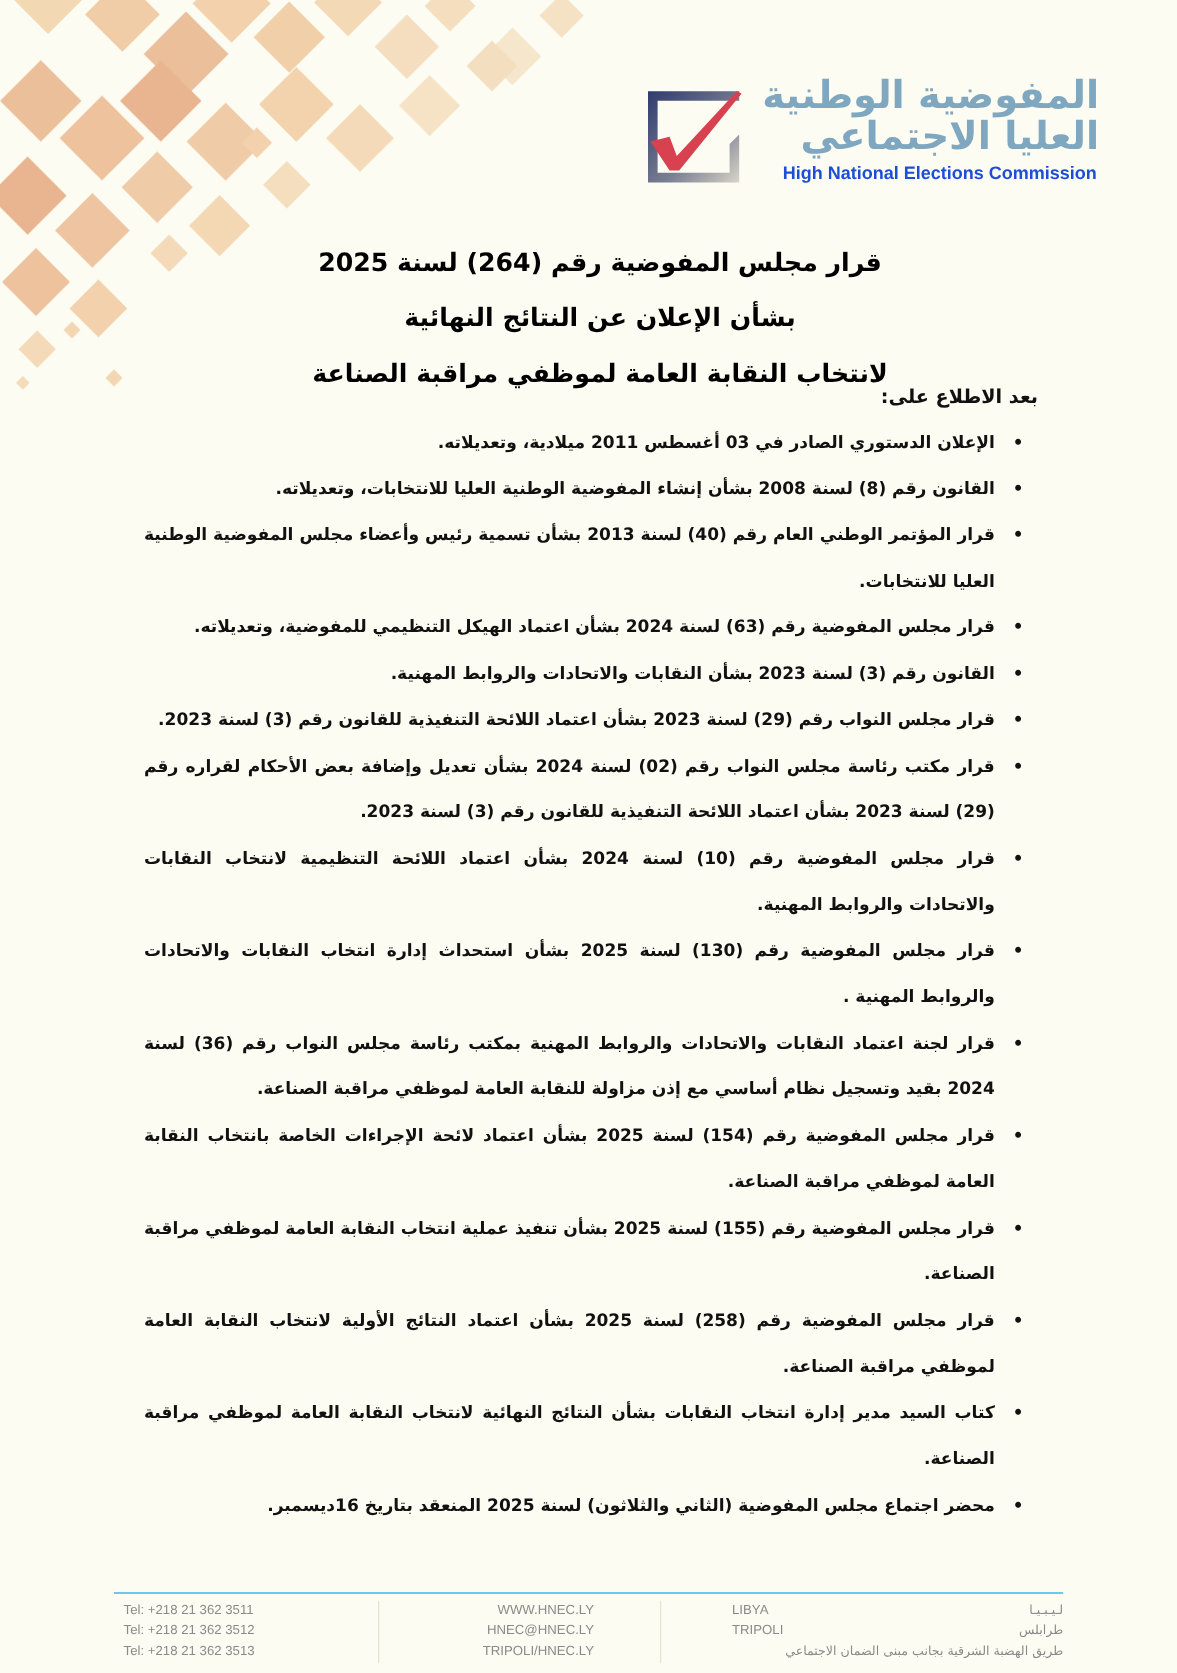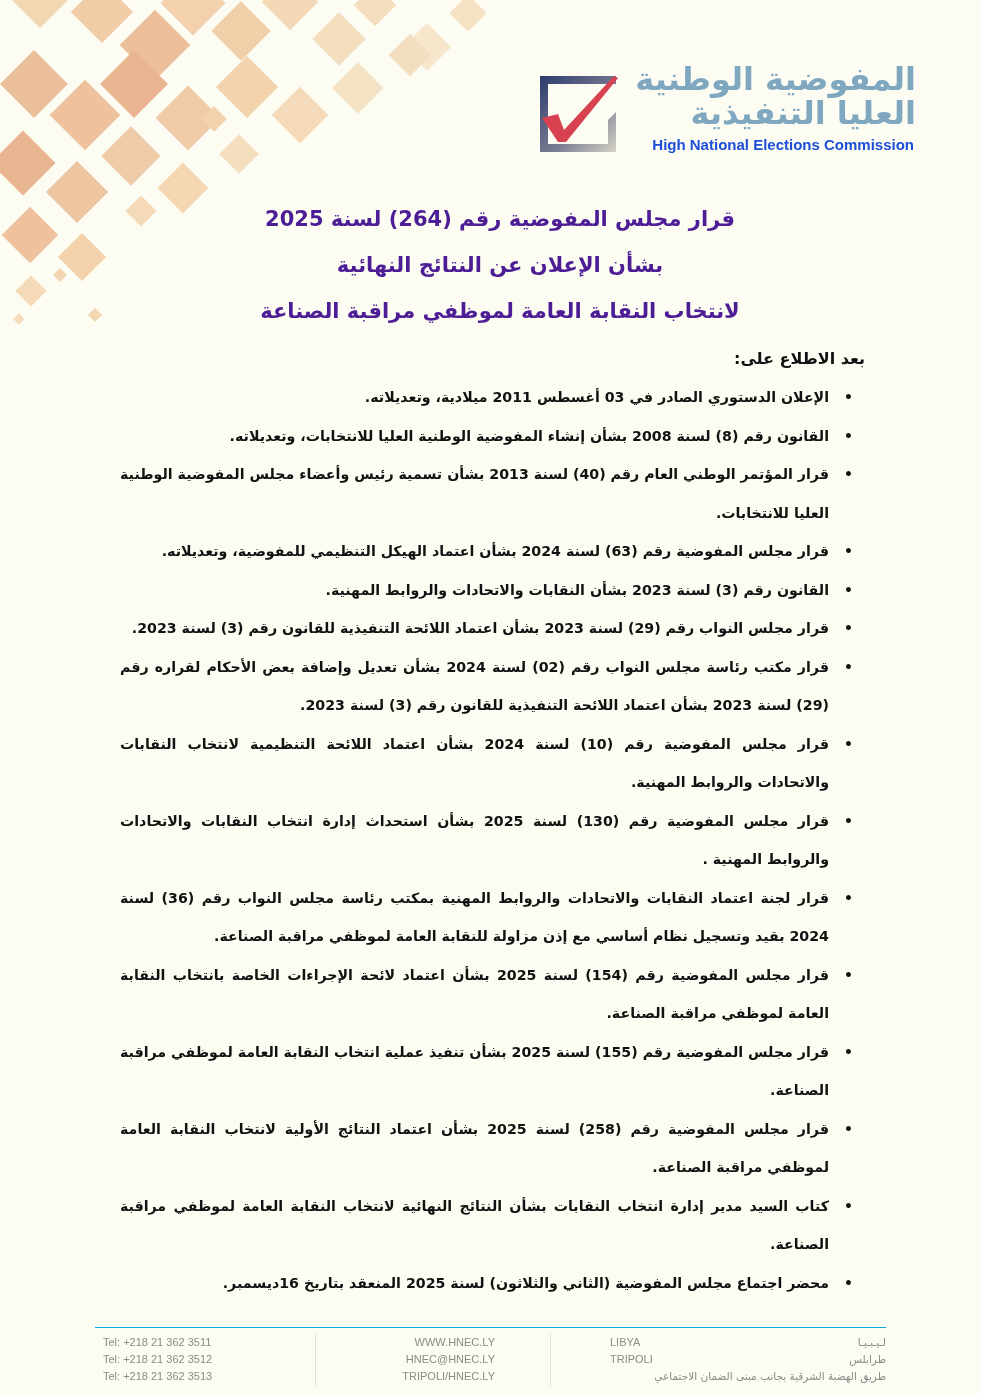--- a/index.html
+++ b/index.html
@@ -33,24 +33,24 @@
     position: absolute; right: 2px; top: 72px;
     font-family: "Liberation Sans", sans-serif; font-weight: bold;
     font-size: 15px; color: #1d4ed8; white-space: nowrap;
   }
   .title-block {
     position: absolute; left: 240px; width: 520px; top: 196px;
     text-align: center; direction: rtl;
   }
   .title-line {
     font-family: "DejaVu Sans", sans-serif; font-weight: bold;
-    font-size: 21px; line-height: 46px; color: #4c1d95;
+    font-size: 21px; line-height: 46px; color: #000000;
   }
   .body {
-    position: absolute; left: 120px; width: 745px; top: 344px;
+    position: absolute; left: 120px; width: 745px; top: 316px;
     direction: rtl; text-align: right;
   }
   .intro {
     font-weight: bold; font-size: 16px; line-height: 30px; margin-bottom: 4px;
   }
   ul.items {
     list-style: none; margin: 0; padding: 0;
   }
   ul.items li {
     position: relative; padding-right: 36px;
@@ -119,21 +119,21 @@
       <linearGradient id="boxg" x1="0" y1="0" x2="1" y2="1">
         <stop offset="0" stop-color="#2f3b6e"></stop>
         <stop offset="0.6" stop-color="#7a7f92"></stop>
         <stop offset="1" stop-color="#d8d4c8"></stop>
       </linearGradient>
     </defs>
     <path d="M4 6 H80 V14 H12 V74 H72 V50 L80 42 V82 H4 Z" fill="url(#boxg)"></path>
     <path d="M6 48 L22 44 L28 60 L78 6 L82 8 L30 72 L22 72 Z" fill="#d8414f"></path>
   </svg>
   <div class="ar1">المفوضية الوطنية</div>
-  <div class="ar2">العليا التنفيذية</div>
+  <div class="ar2">العليا الاجتماعي</div>
   <div class="en">High National Elections Commission</div>
 </div>
 
 <div class="title-block">
   <div class="title-line">قرار مجلس المفوضية رقم (264) لسنة 2025</div>
   <div class="title-line">بشأن الإعلان عن النتائج النهائية</div>
   <div class="title-line">لانتخاب النقابة العامة لموظفي مراقبة الصناعة</div>
 </div>
 
 <div class="body">

